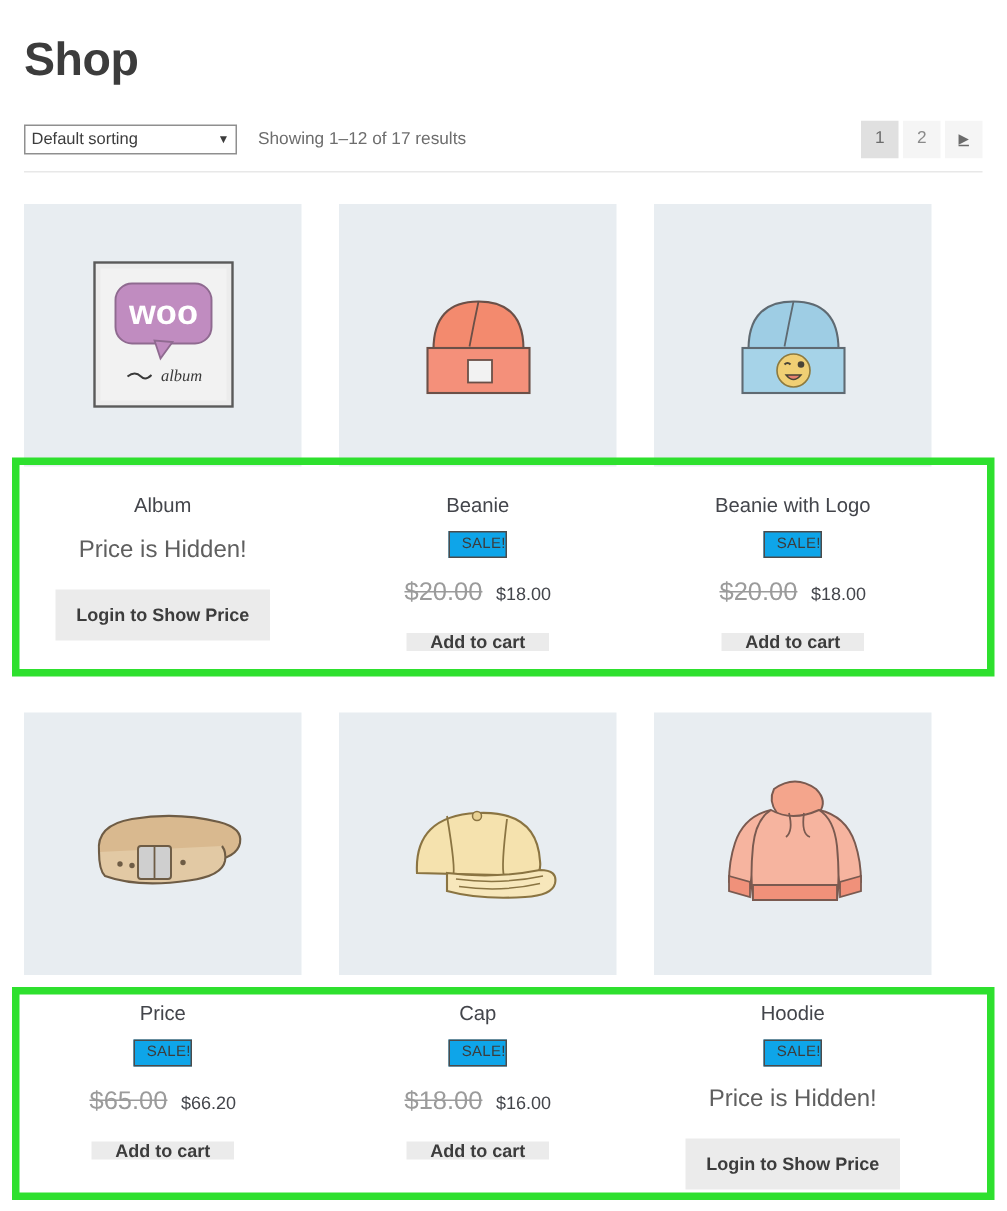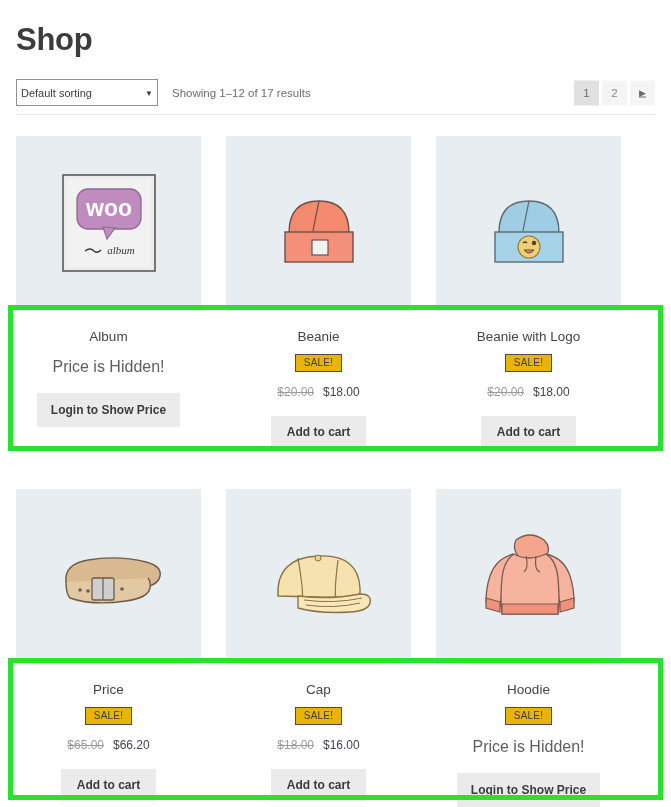--- a/index.html
+++ b/index.html
@@ -33,21 +33,21 @@
     position: relative;
     height: 34px;
     margin-top: 18px;
     padding: 0 16px;
     display: flex;
     align-items: center;
   }
 
   .sorting-select {
     width: 142px;
-    height: 27px;
+    height: 20px;
     font-family: "Liberation Sans", sans-serif;
     font-size: 11px;
     color: #3c3c3c;
     background: #ffffff;
     border: 1px solid #8f8f8f;
     border-radius: 0;
     padding: 0 16px 0 4px;
     -webkit-appearance: none;
     appearance: none;
     position: relative;
@@ -150,61 +150,61 @@
     color: #43454b;
     font-weight: 400;
     margin: 18px 0 0 0;
     text-align: center;
     line-height: 1.2;
   }
 
   .sale-badge {
     margin-top: 9px;
     border: 1px solid #4b4b4b;
-    background: #eab308;
+    background: #0ea5e9;
     color: #3c3c3c;
     font-size: 10px;
     letter-spacing: 0.2px;
-    padding: 3px 8px 3px 8px;
+    padding: 3px 0 3px 8px;
     line-height: 1;
     display: inline-block;
   }
 
   .price-line {
     margin-top: 13px;
     font-size: 12px;
     color: #43454b;
     display: flex;
     align-items: baseline;
     gap: 9px;
     justify-content: center;
   }
   .price-old {
     color: #9b9b9b;
     text-decoration: line-through;
-    font-size: 12px;
+    font-size: 17px;
   }
   .price-new { color: #43454b; }
 
   .price-hidden {
     margin-top: 13px;
     font-size: 16px;
     color: #5f5f5f;
     text-align: center;
   }
 
   .cart-button {
     margin-top: 17px;
     background: #ebebeb;
     border: none;
     color: #3c3c3c;
     font-family: "Liberation Sans", sans-serif;
     font-size: 12px;
     font-weight: bold;
-    padding: 10px 16px;
+    padding: 0 16px;
     line-height: 1;
     cursor: pointer;
     white-space: nowrap;
   }
   .cart-button.wide { padding: 11px 14px; }
 
   
   .highlight {
     position: absolute;
     border: 5px solid #2ee02e;

